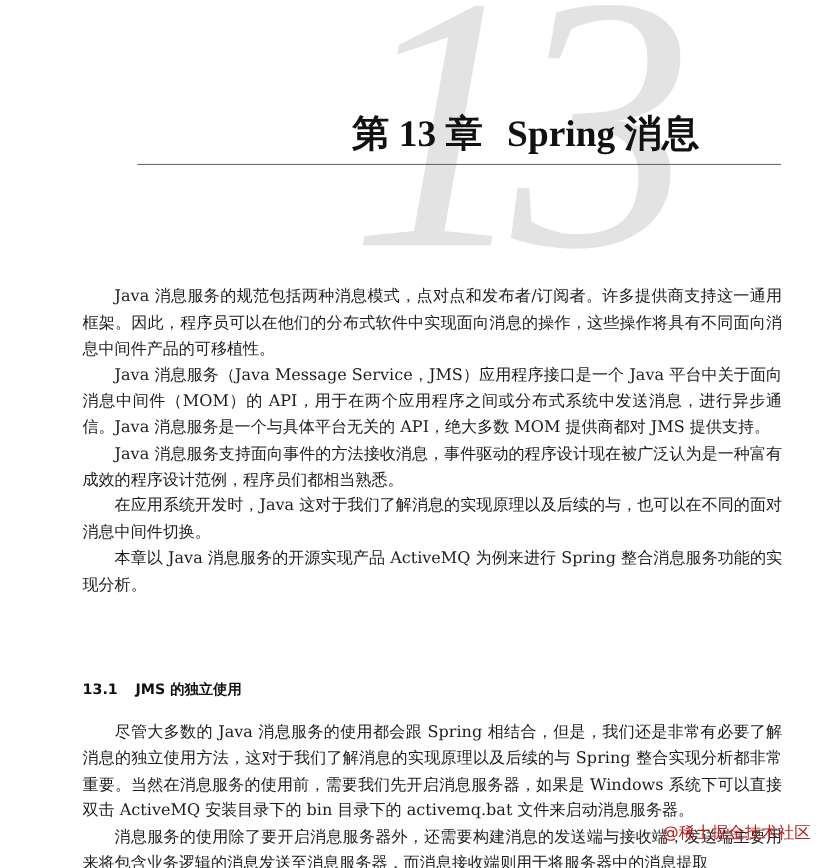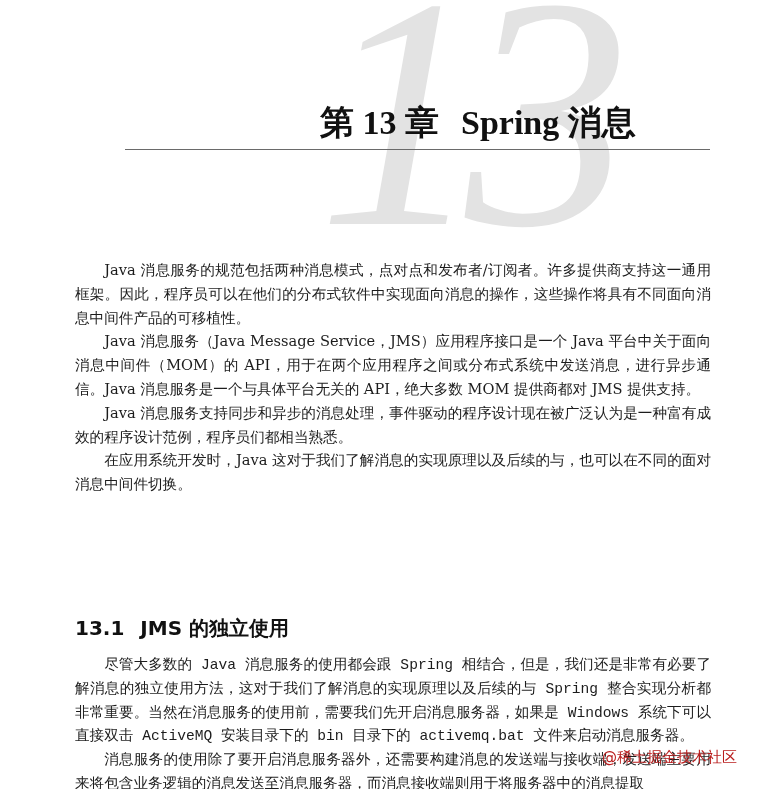--- a/index.html
+++ b/index.html
@@ -25,49 +25,50 @@
     background: #6a6a6a; z-index: 2;
   }
   .body {
     position: absolute; left: 75px; top: 258px; width: 636px; z-index: 2;
     font-size: 14.6px; line-height: 23.8px; color: #1c1c1c;
   }
   .body p { margin: 0; text-indent: 2em; text-align: justify; }
   .section-heading {
     position: absolute; left: 75px; top: 614px; z-index: 2;
     font-family: "DejaVu Sans", "Liberation Sans", sans-serif; font-weight: bold;
-    font-size: 20px; line-height: 28px; color: #111; white-space: nowrap;
+    font-size: 13px; line-height: 28px; color: #111; white-space: nowrap;
   }
   .section-heading .num { margin-right: 16px; }
   .body2 {
     position: absolute; left: 75px; top: 654px; width: 636px; z-index: 2;
     font-size: 14.6px; line-height: 23.8px; color: #1c1c1c;
   }
-  .body2 p { margin: 0; text-indent: 2em; text-align: justify; font-family: Liberation Mono, monospace; }
+  .body2 p { margin: 0; text-indent: 2em; text-align: justify; }
   .watermark {
     position: absolute; left: 602px; top: 748px; z-index: 3;
     font-family: "DejaVu Sans", sans-serif; font-size: 15px; color: #b91c1c;
     white-space: nowrap;
   }
 </style>
 </head>
 <body>
 
 <div class="bignum">13</div>
 
 <div class="chapter-title">
   <span>第 13 章</span><span class="gap"></span><span>Spring 消息</span>
 </div>
 <div class="rule"></div>
 
 <div class="body">
   <p>Java 消息服务的规范包括两种消息模式，点对点和发布者/订阅者。许多提供商支持这一通用框架。因此，程序员可以在他们的分布式软件中实现面向消息的操作，这些操作将具有不同面向消息中间件产品的可移植性。</p>
   <p>Java 消息服务（Java Message Service，JMS）应用程序接口是一个 Java 平台中关于面向消息中间件（MOM）的 API，用于在两个应用程序之间或分布式系统中发送消息，进行异步通信。Java 消息服务是一个与具体平台无关的 API，绝大多数 MOM 提供商都对 JMS 提供支持。</p>
-  <p>Java 消息服务支持同步和异步的消息处理，事件驱动的程序设计现在被广泛认为是一种富有成效的程序设计范例，程序员们都相当熟悉。</p>
+  <p>Java 消息服务支持面向事件的方法接收消息，事件驱动的程序设计现在被广泛认为是一种富有成效的程序设计范例，程序员们都相当熟悉。</p>
   <p>在应用系统开发时，Java 这对于我们了解消息的实现原理以及后续的与，也可以在不同的面对消息中间件切换。</p>
+  <p>本章以 Java 消息服务的开源实现产品 ActiveMQ 为例来进行 Spring 整合消息服务功能的实现分析。</p>
 </div>
 
 <div class="section-heading">
   <span class="num">13.1</span><span>JMS 的独立使用</span>
 </div>
 
 <div class="body2">
   <p>尽管大多数的 Java 消息服务的使用都会跟 Spring 相结合，但是，我们还是非常有必要了解消息的独立使用方法，这对于我们了解消息的实现原理以及后续的与 Spring 整合实现分析都非常重要。当然在消息服务的使用前，需要我们先开启消息服务器，如果是 Windows 系统下可以直接双击 ActiveMQ 安装目录下的 bin 目录下的 activemq.bat 文件来启动消息服务器。</p>
   <p>消息服务的使用除了要开启消息服务器外，还需要构建消息的发送端与接收端，发送端主要用来将包含业务逻辑的消息发送至消息服务器，而消息接收端则用于将服务器中的消息提取</p>
 </div>

